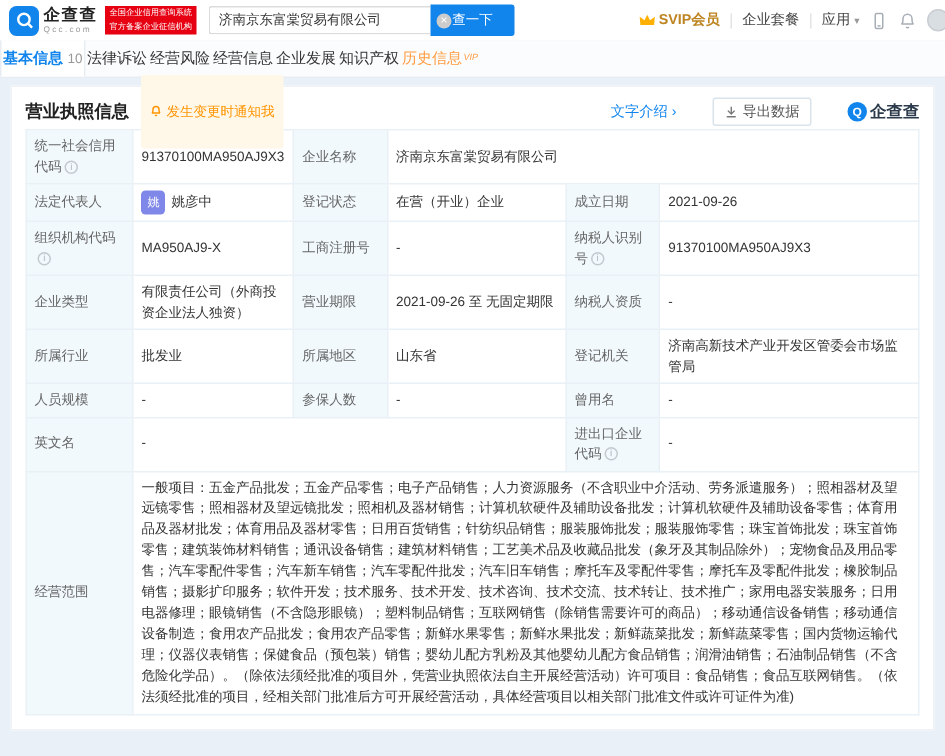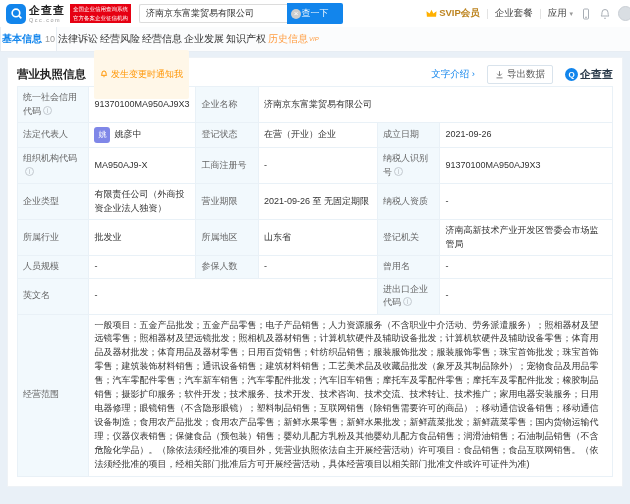--- a/index.html
+++ b/index.html
@@ -45,21 +45,21 @@
   .tab.active { background:#fff; color:#1285ec; font-weight:bold;
     border-left:1px solid #e7edf3; border-right:1px solid #e7edf3; }
   .tab.vip { color:#ff9d43; }
   .vip-sup { font-size:6px; color:#ff9d43; vertical-align:super; margin-left:1px; font-style:italic; }
   
   .card { margin:5px 7px 0; background:#fff; border:1px solid #eef2f6; padding:4px 9px 9px; }
   .section-head { display:flex; align-items:center; height:24px; }
   .section-title { font-size:11.5px; font-weight:bold; color:#222; }
   .notify-badge { margin-left:8px; background:#fff7e8; color:#ff9502; font-size:9px;
     padding:18px 6px; border-radius:2px; display:flex; align-items:center; gap:3px; cursor:pointer; }
-  .head-right { margin-left:auto; display:flex; align-items:center; gap:12px; }
+  .head-right { margin-left:auto; display:flex; align-items:center; gap:24px; }
   .text-intro { color:#1285ec; font-size:9.5px; cursor:pointer; }
   .export-btn { border:1px solid #d9e3ec; background:#fff; color:#555; font-size:9.5px;
     padding:2px 7px; border-radius:2px; display:flex; gap:3px; align-items:center; cursor:pointer;
     font-family:"Liberation Sans","DejaVu Sans",sans-serif; }
   .watermark { display:flex; align-items:center; gap:2px; }
   .watermark-icon { width:13px; height:13px; border-radius:50%; background:#1285ec; color:#fff;
     font-size:8px; font-weight:bold; display:flex; align-items:center; justify-content:center; }
   .watermark-text { font-size:11px; font-weight:bold; color:#2b3b4b; }
   
   table.license { width:100%; border-collapse:collapse; table-layout:fixed; }

